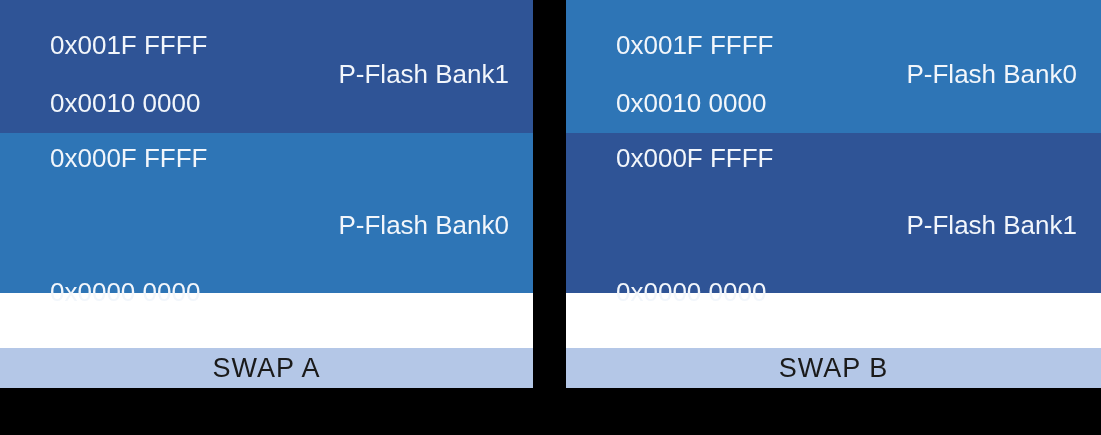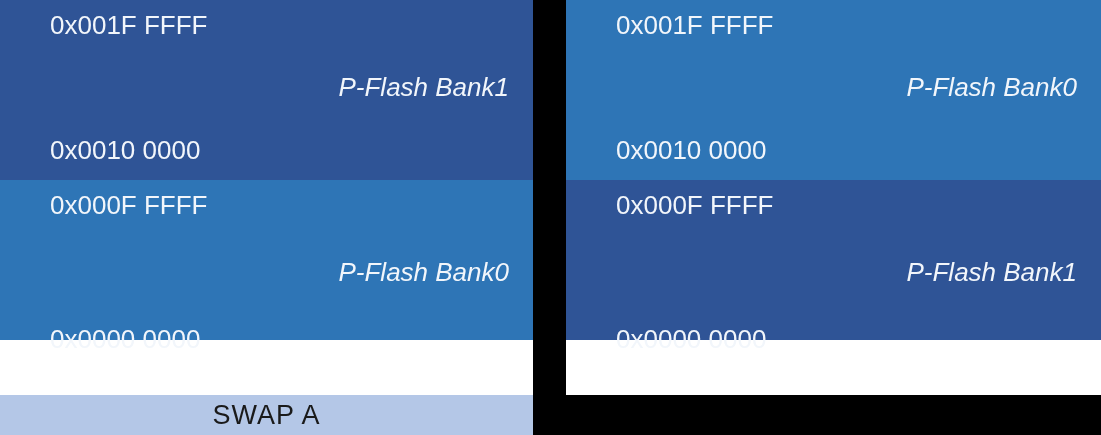--- a/index.html
+++ b/index.html
@@ -21,27 +21,27 @@
   .block {
     box-sizing: border-box;
     display: flex;
     flex-direction: column;
     justify-content: space-between;
     padding: 11px 24px 15px 50px;
     color: var(--text-light, #F2F6FB);
     font-size: 26px;
     line-height: 1.12;
   }
-  .block-1 { height: 180px; }
+  .block-1 { height: 133px; justify-content: flex-end; }
   .block-2 { height: 160px; gap: 38px; }
   [data-shade="dark"]  { background: var(--dark-blue, #2F5496); }
   [data-shade="light"] { background: var(--light-blue, #2E75B6); }
 
   .addr { align-self: flex-start; }
-  .bank { align-self: flex-end; font-style: italic; }
+  .bank { align-self: flex-end; }
 
   .gap {
     height: 55px;
     background: #ffffff;
   }
   .swap-bar {
     height: 40px;
     background: var(--swap-bar, #B4C7E7);
     display: flex;
     align-items: center;
@@ -76,13 +76,16 @@
     <span class="addr">0x001F FFFF</span>
     <span class="bank">P-Flash Bank0</span>
     <span class="addr">0x0010 0000</span>
   </div>
   <div class="block block-2" data-shade="dark">
     <span class="addr">0x000F FFFF</span>
     <span class="bank">P-Flash Bank1</span>
     <span class="addr">0x0000 0000</span>
   </div>
   <div class="gap"></div>
+  <div class="swap-bar">
+    <span>SWAP B</span>
+  </div>
 </div>
 
 </body></html>

